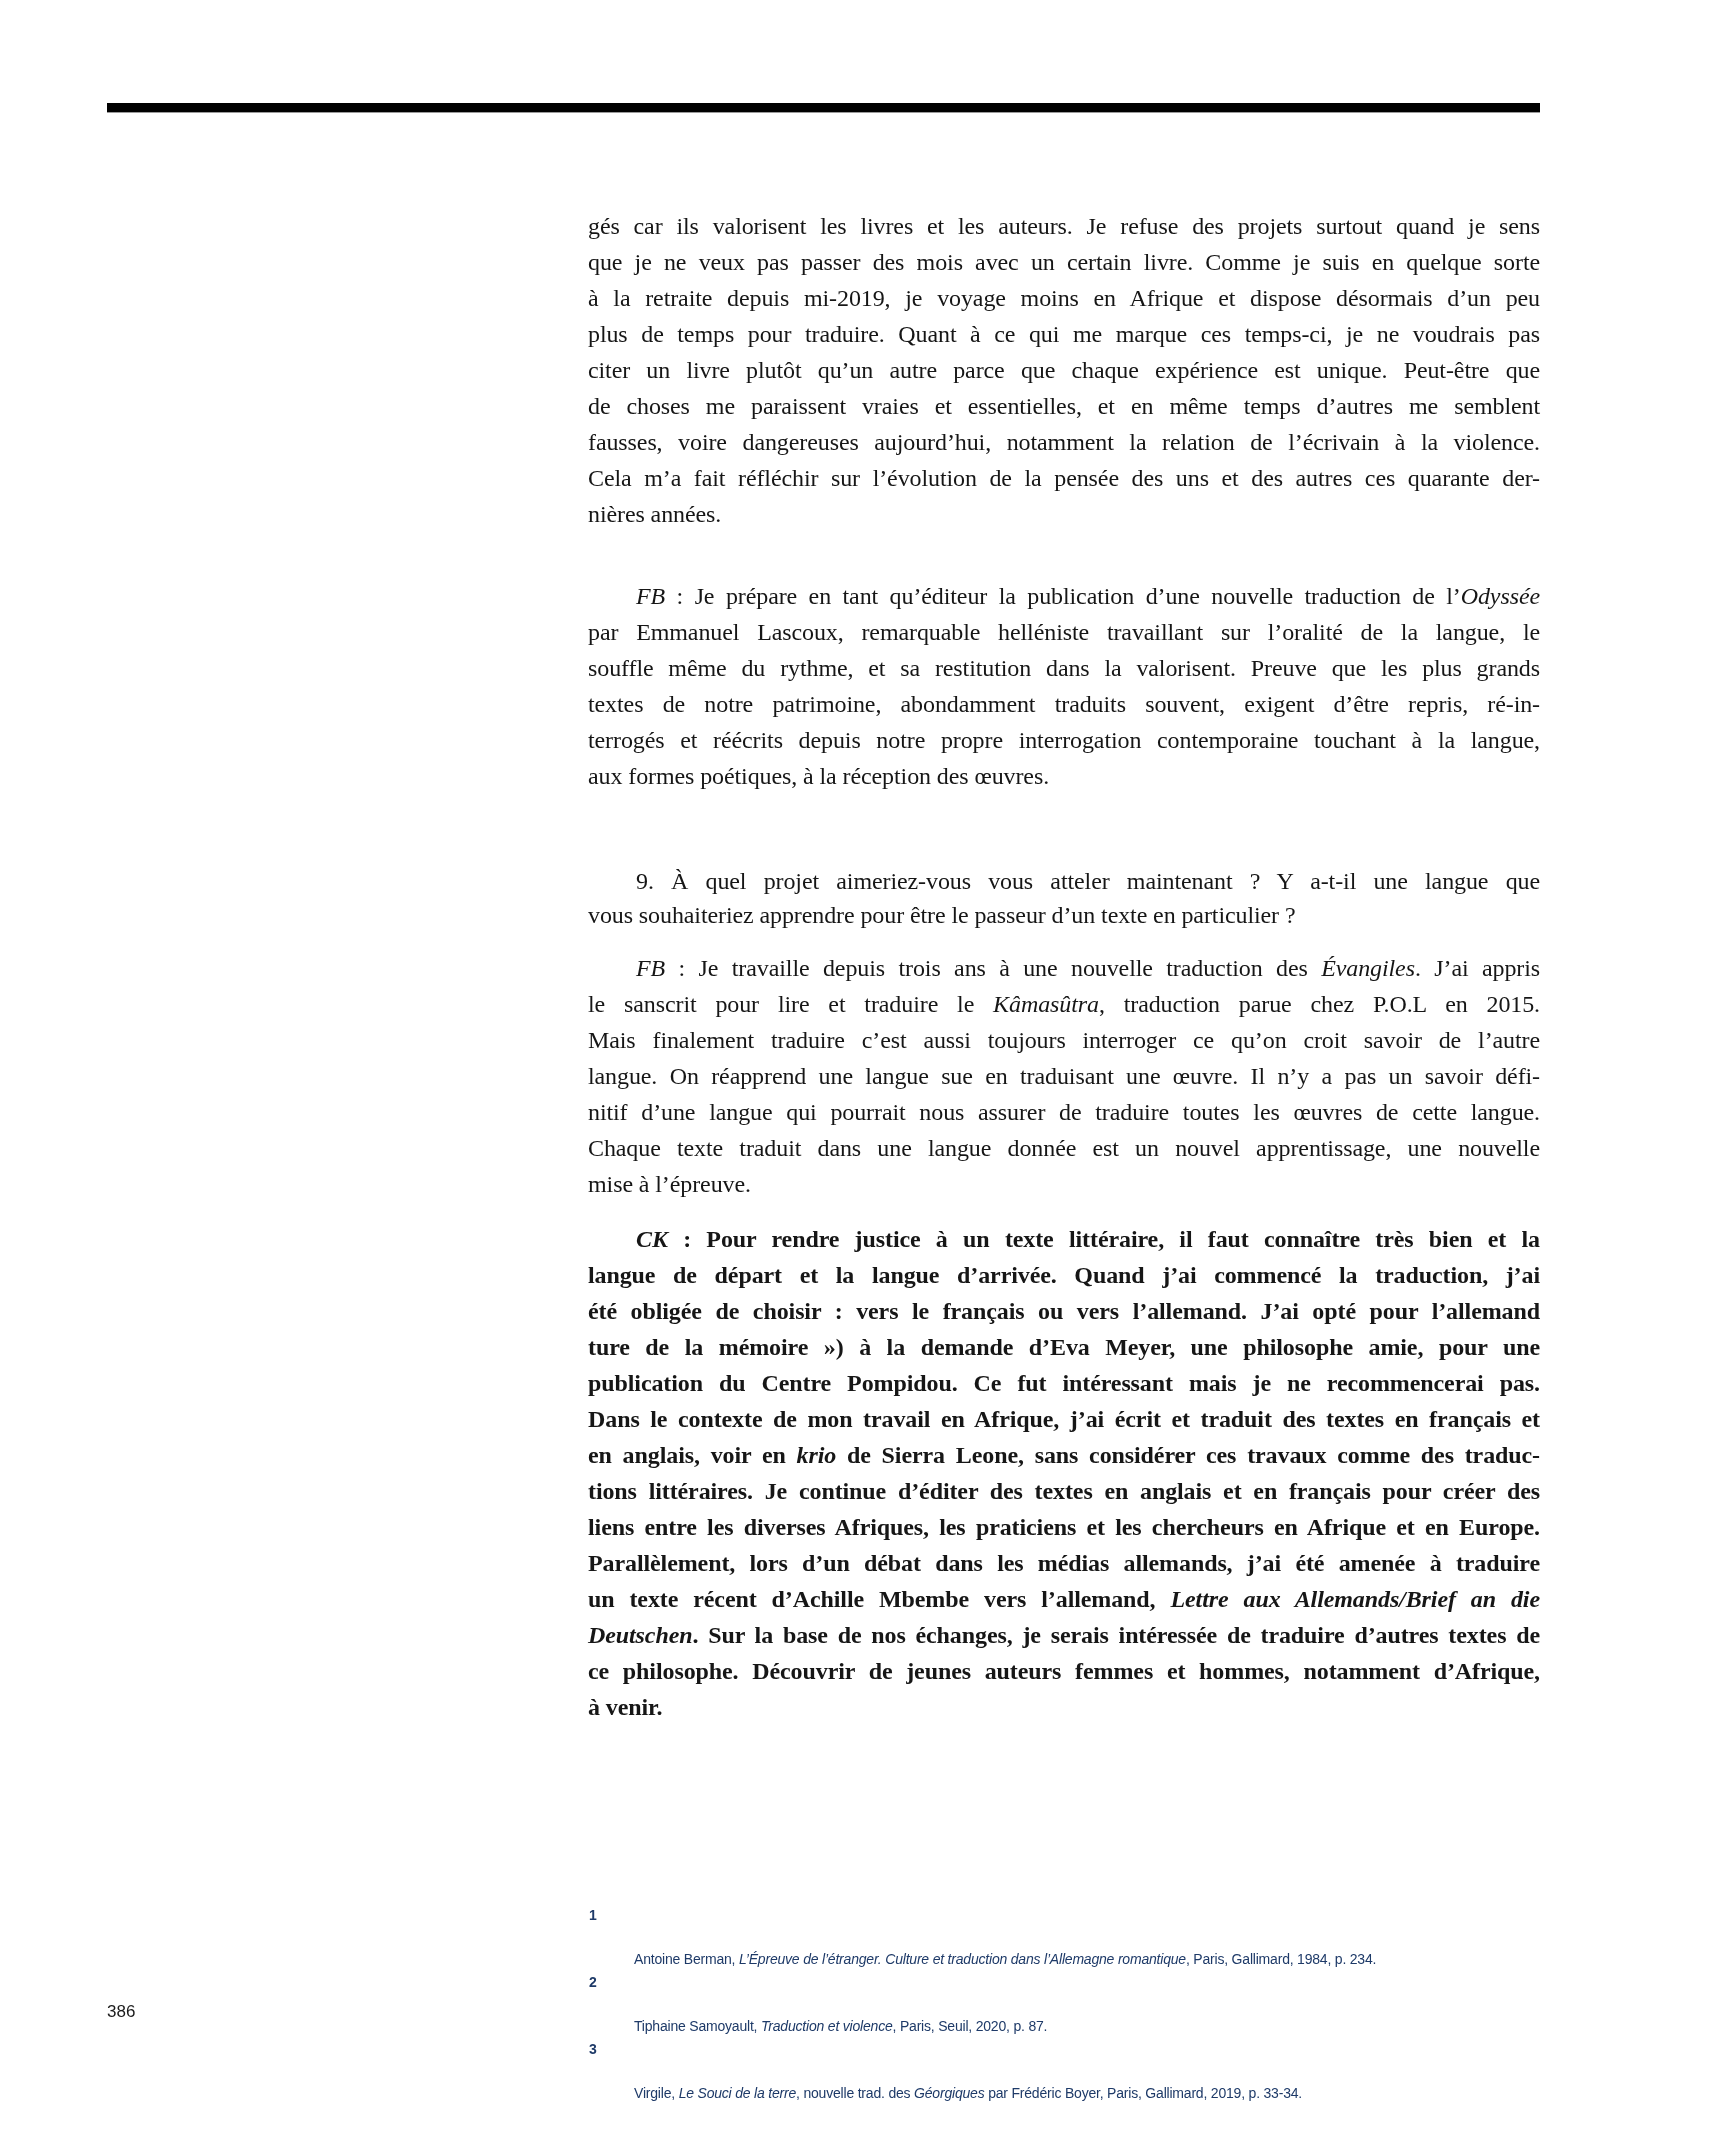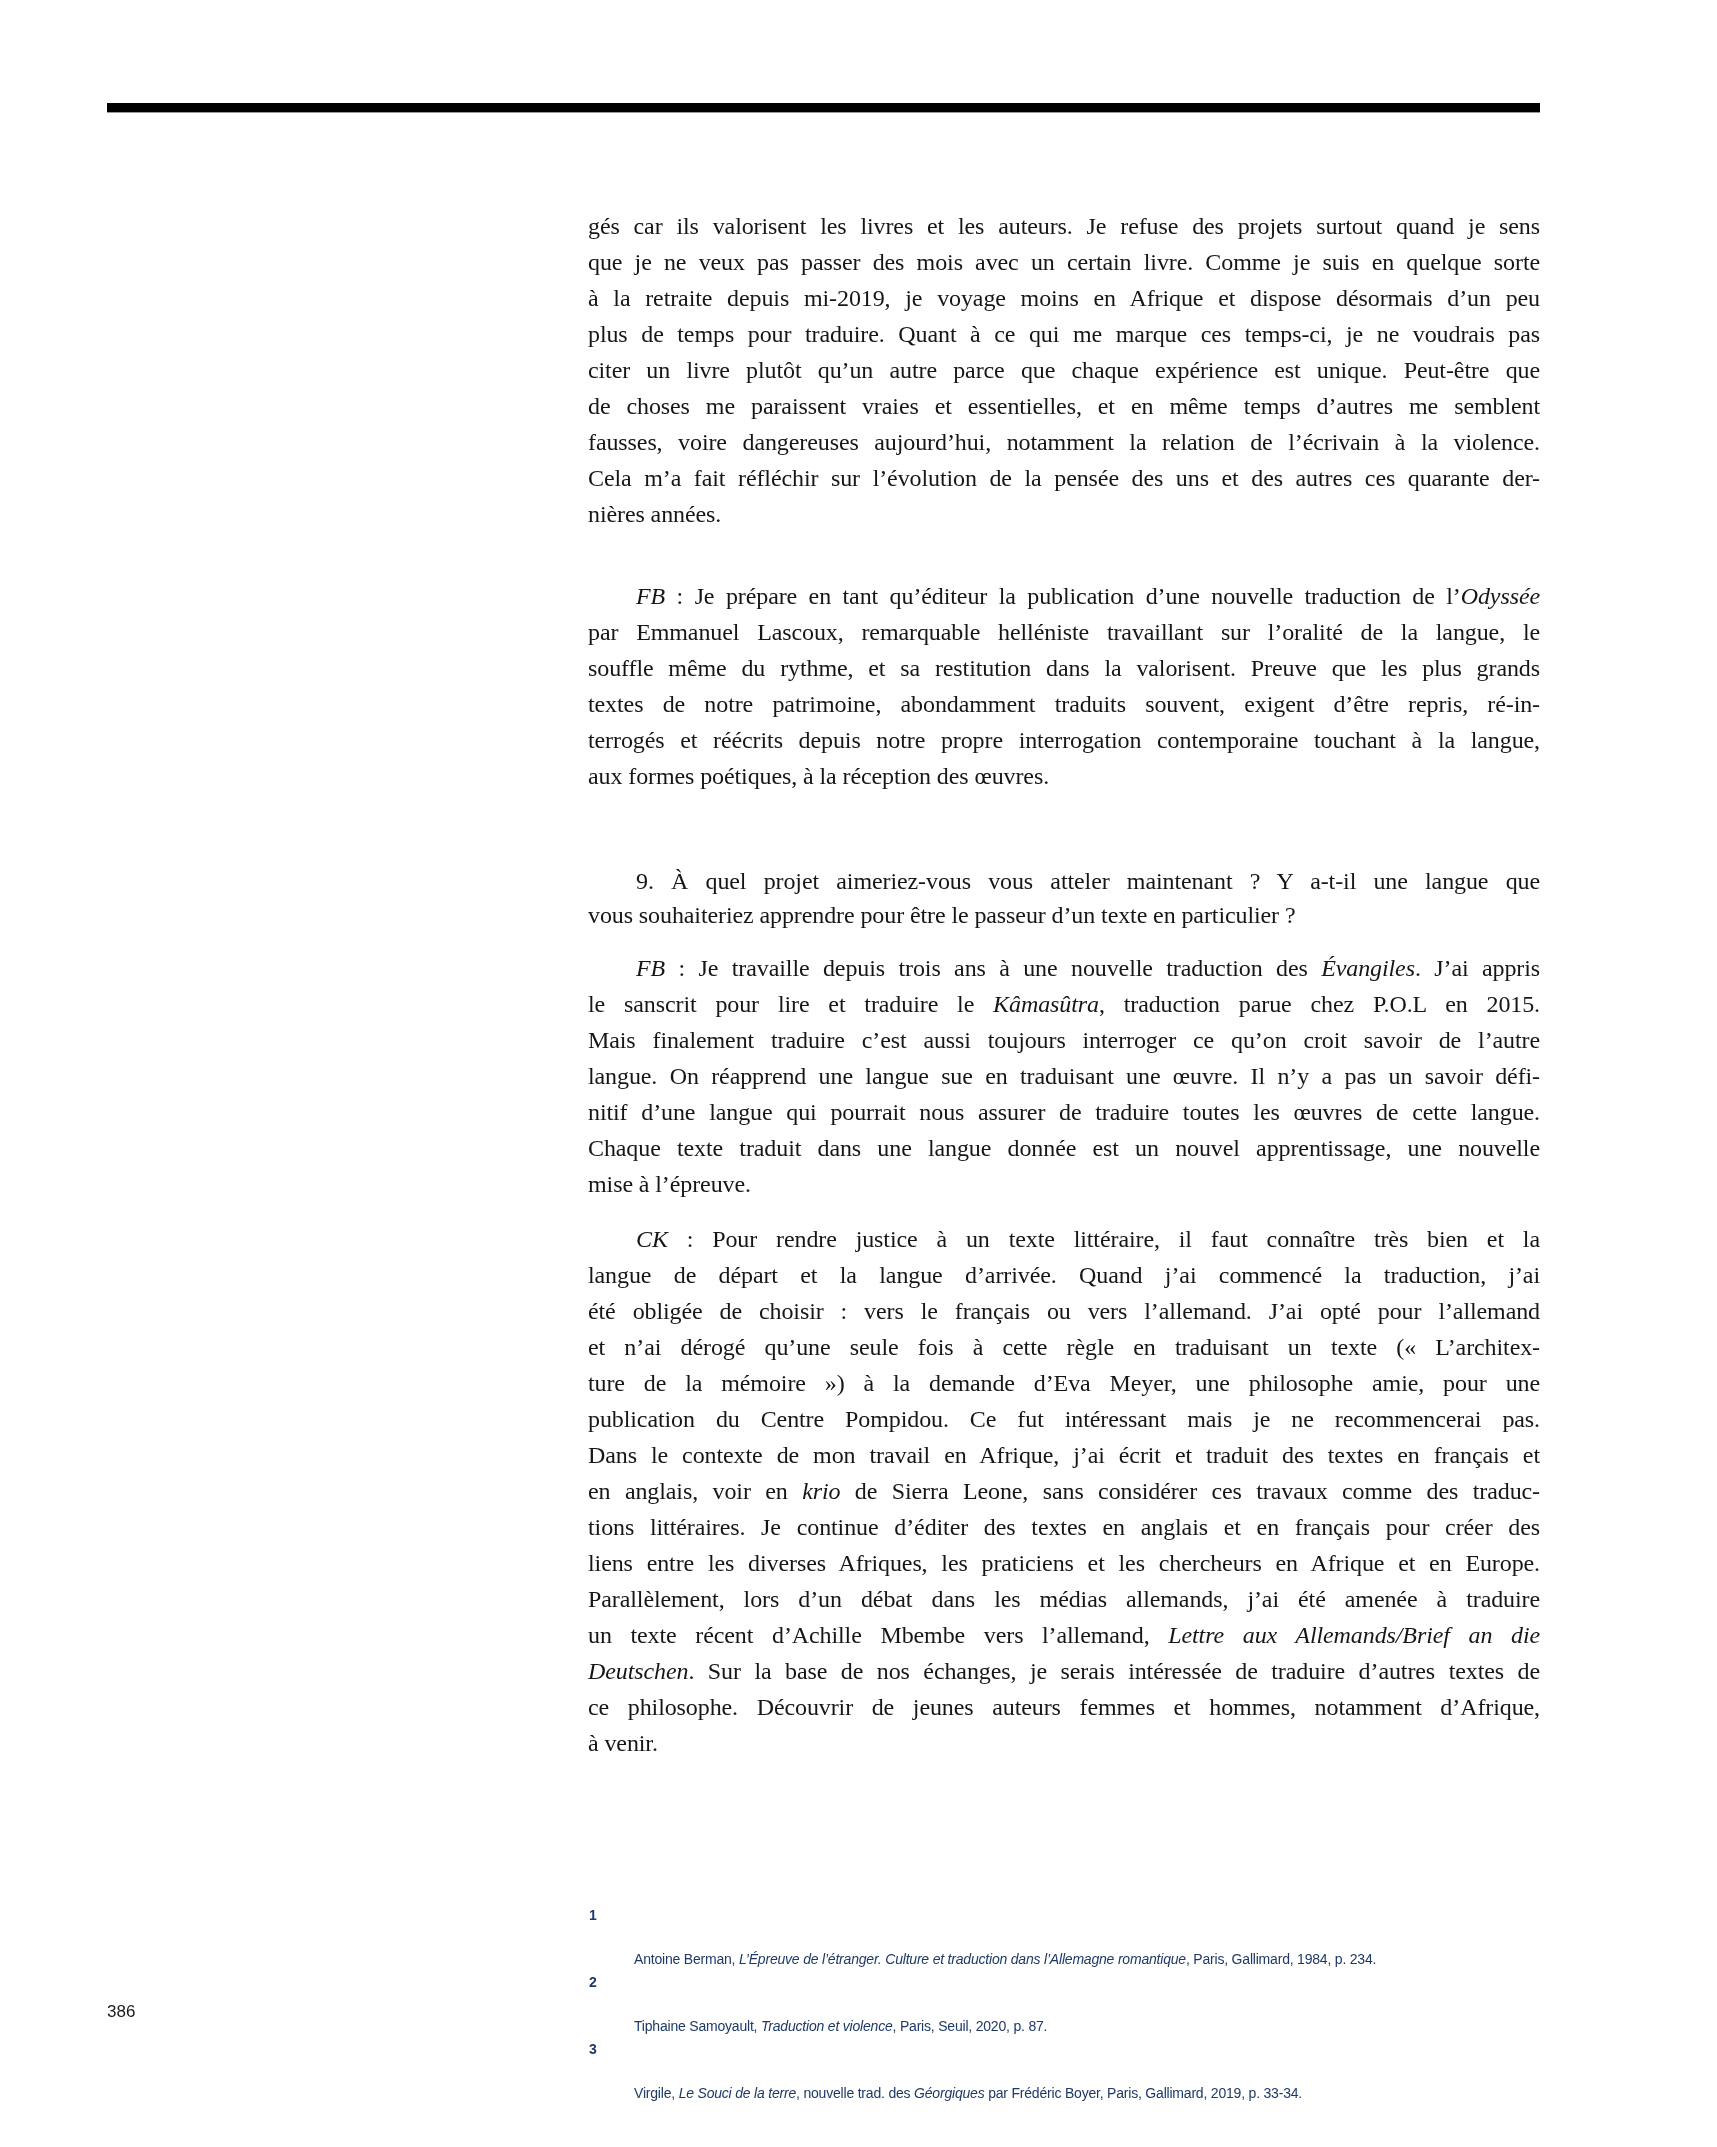--- a/index.html
+++ b/index.html
@@ -71,25 +71,24 @@
       </div>
       <div class="textblock" style="top: 950px;">
         <div class="line just indent"><span class="em">FB</span><span> : Je travaille depuis trois ans à une nouvelle traduction des </span><span class="em">Évangiles</span><span>. J’ai appris</span></div>
         <div class="line just"><span>le sanscrit pour lire et traduire le </span><span class="em">Kâmasûtra</span><span>, traduction parue chez P.O.L en 2015.</span></div>
         <div class="line just"><span>Mais finalement traduire c’est aussi toujours interroger ce qu’on croit savoir de l’autre</span></div>
         <div class="line just"><span>langue. On réapprend une langue sue en traduisant une œuvre. Il n’y a pas un savoir défi-</span></div>
         <div class="line just"><span>nitif d’une langue qui pourrait nous assurer de traduire toutes les œuvres de cette langue.</span></div>
         <div class="line just"><span>Chaque texte traduit dans une langue donnée est un nouvel apprentissage, une nouvelle</span></div>
         <div class="line"><span>mise à l’épreuve.</span></div>
       </div>
-      <div class="textblock" style="top: 1221px;">
+      <div class="textblock" style="top: 1221px; font-weight: bold;">
         <div class="line just indent"><span class="em">CK</span><span> : Pour rendre justice à un texte littéraire, il faut connaître très bien et la</span></div>
         <div class="line just"><span>langue de départ et la langue d’arrivée. Quand j’ai commencé la traduction, j’ai</span></div>
         <div class="line just"><span>été obligée de choisir : vers le français ou vers l’allemand. J’ai opté pour l’allemand</span></div>
-        <div class="line just"><span>et n’ai dérogé qu’une seule fois à cette règle en traduisant un texte (« L’architex-</span></div>
         <div class="line just"><span>ture de la mémoire ») à la demande d’Eva Meyer, une philosophe amie, pour une</span></div>
         <div class="line just"><span>publication du Centre Pompidou. Ce fut intéressant mais je ne recommencerai pas.</span></div>
         <div class="line just"><span>Dans le contexte de mon travail en Afrique, j’ai écrit et traduit des textes en français et</span></div>
         <div class="line just"><span>en anglais, voir en </span><span class="em">krio</span><span> de Sierra Leone, sans considérer ces travaux comme des traduc-</span></div>
         <div class="line just"><span>tions littéraires. Je continue d’éditer des textes en anglais et en français pour créer des</span></div>
         <div class="line just"><span>liens entre les diverses Afriques, les praticiens et les chercheurs en Afrique et en Europe.</span></div>
         <div class="line just"><span>Parallèlement, lors d’un débat dans les médias allemands, j’ai été amenée à traduire</span></div>
         <div class="line just"><span>un texte récent d’Achille Mbembe vers l’allemand, </span><span class="em">Lettre aux Allemands/Brief an die</span></div>
         <div class="line just"><span class="em">Deutschen</span><span>. Sur la base de nos échanges, je serais intéressée de traduire d’autres textes de</span></div>
         <div class="line just"><span>ce philosophe. Découvrir de jeunes auteurs femmes et hommes, notamment d’Afrique,</span></div>

